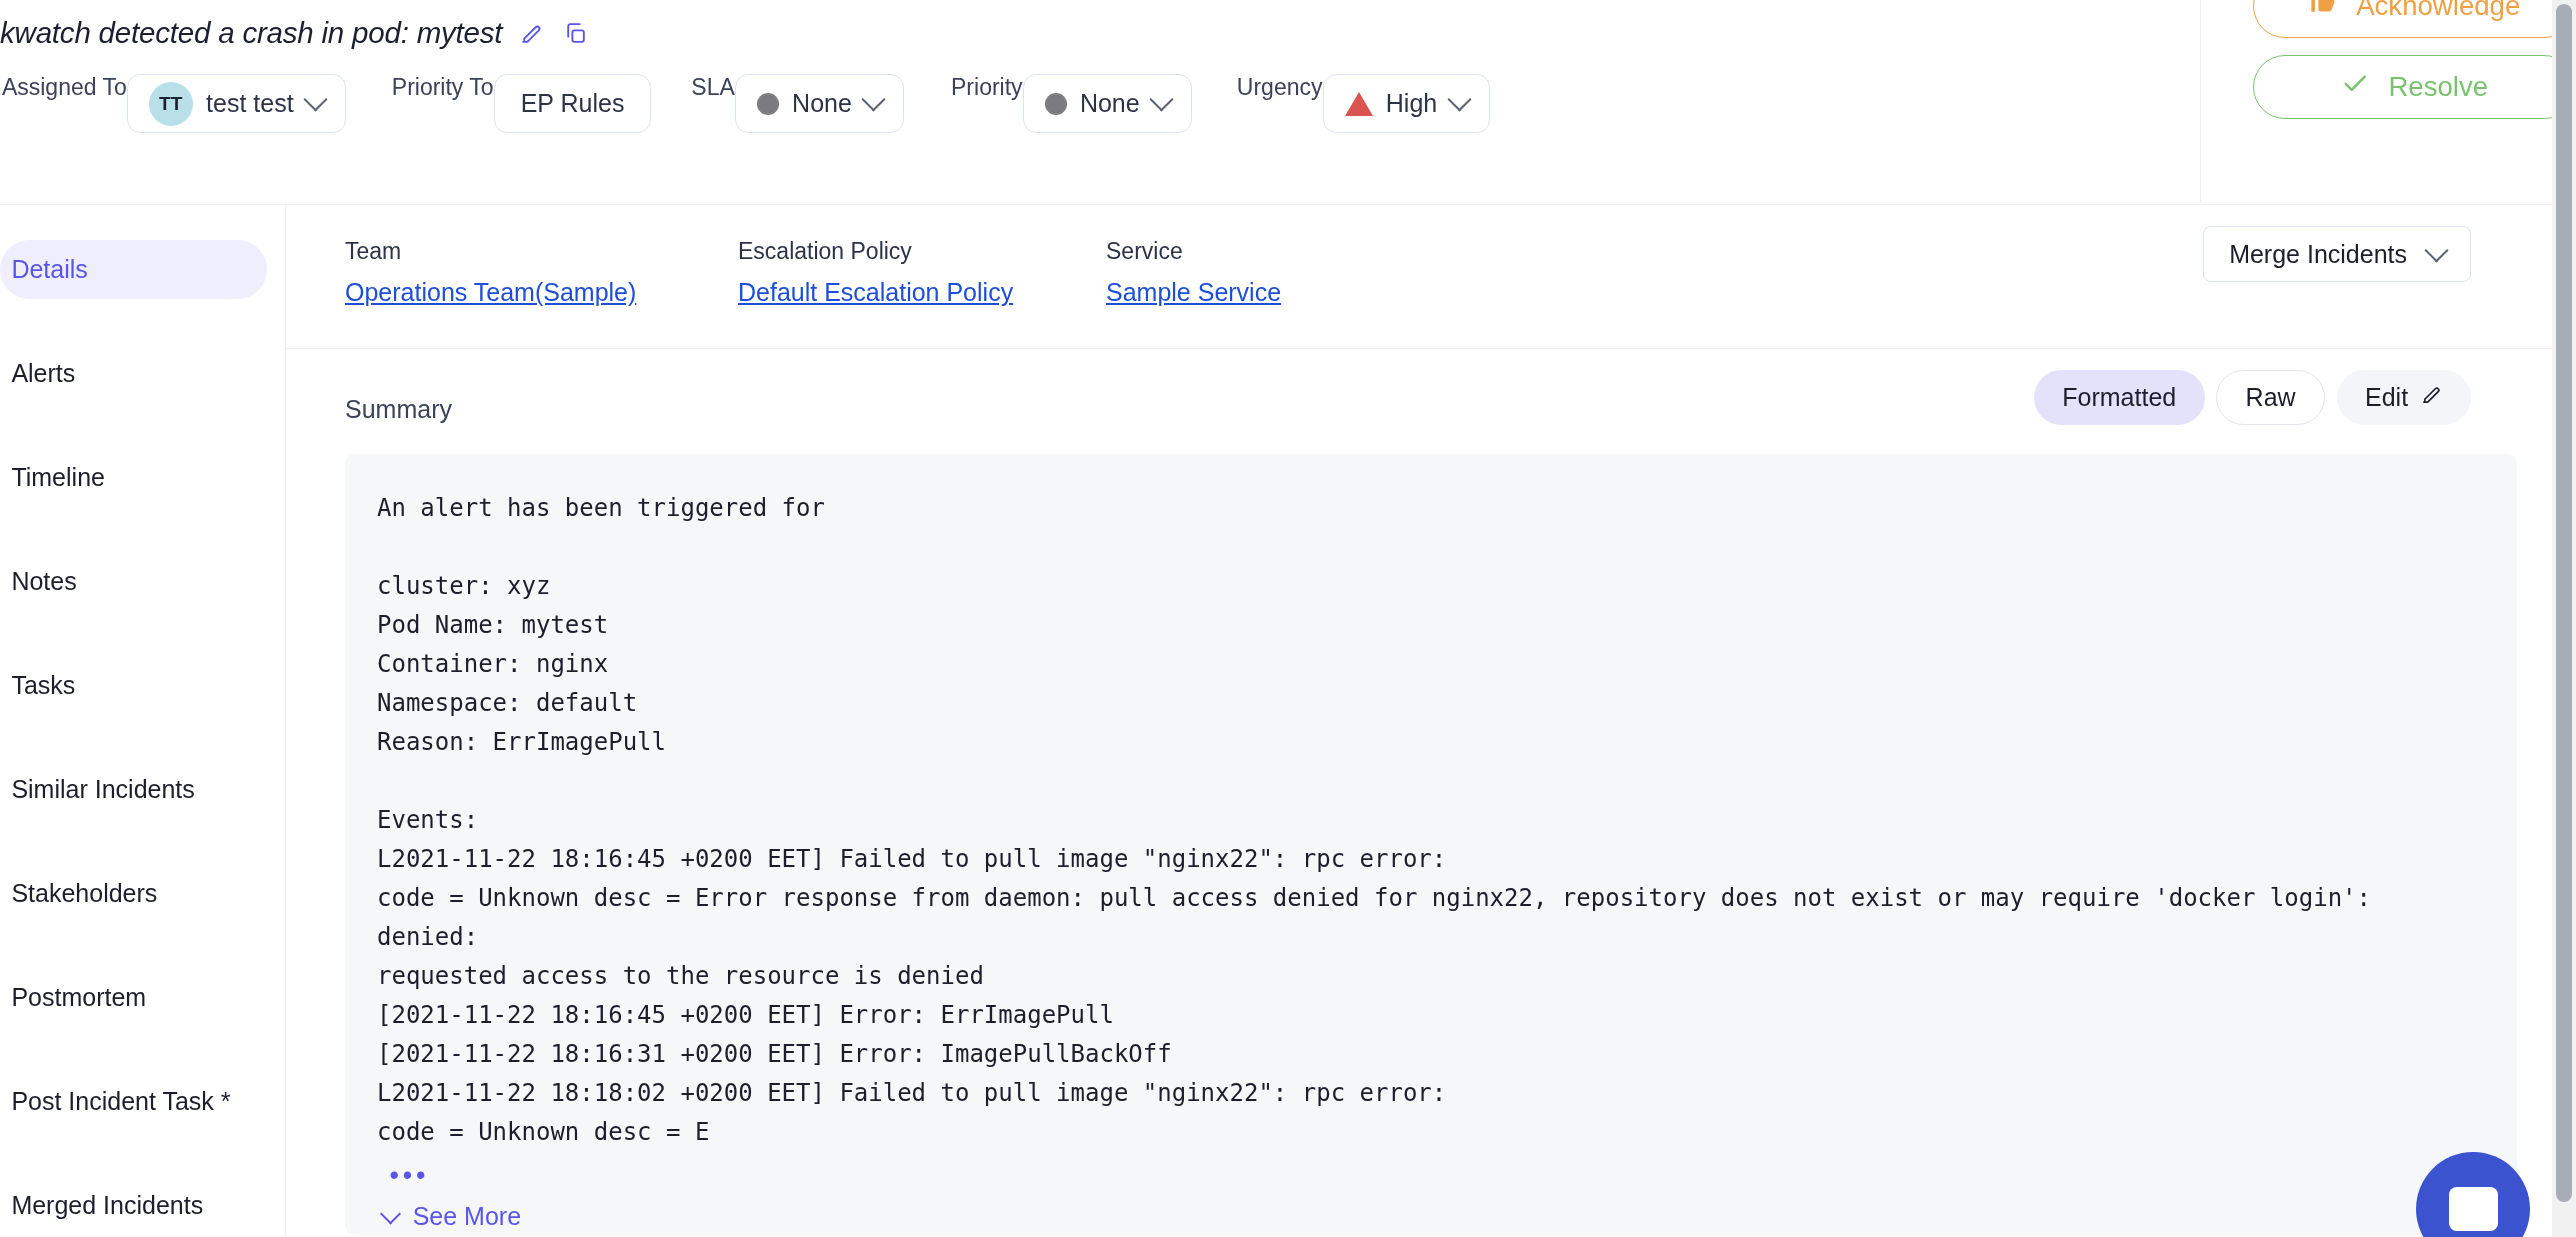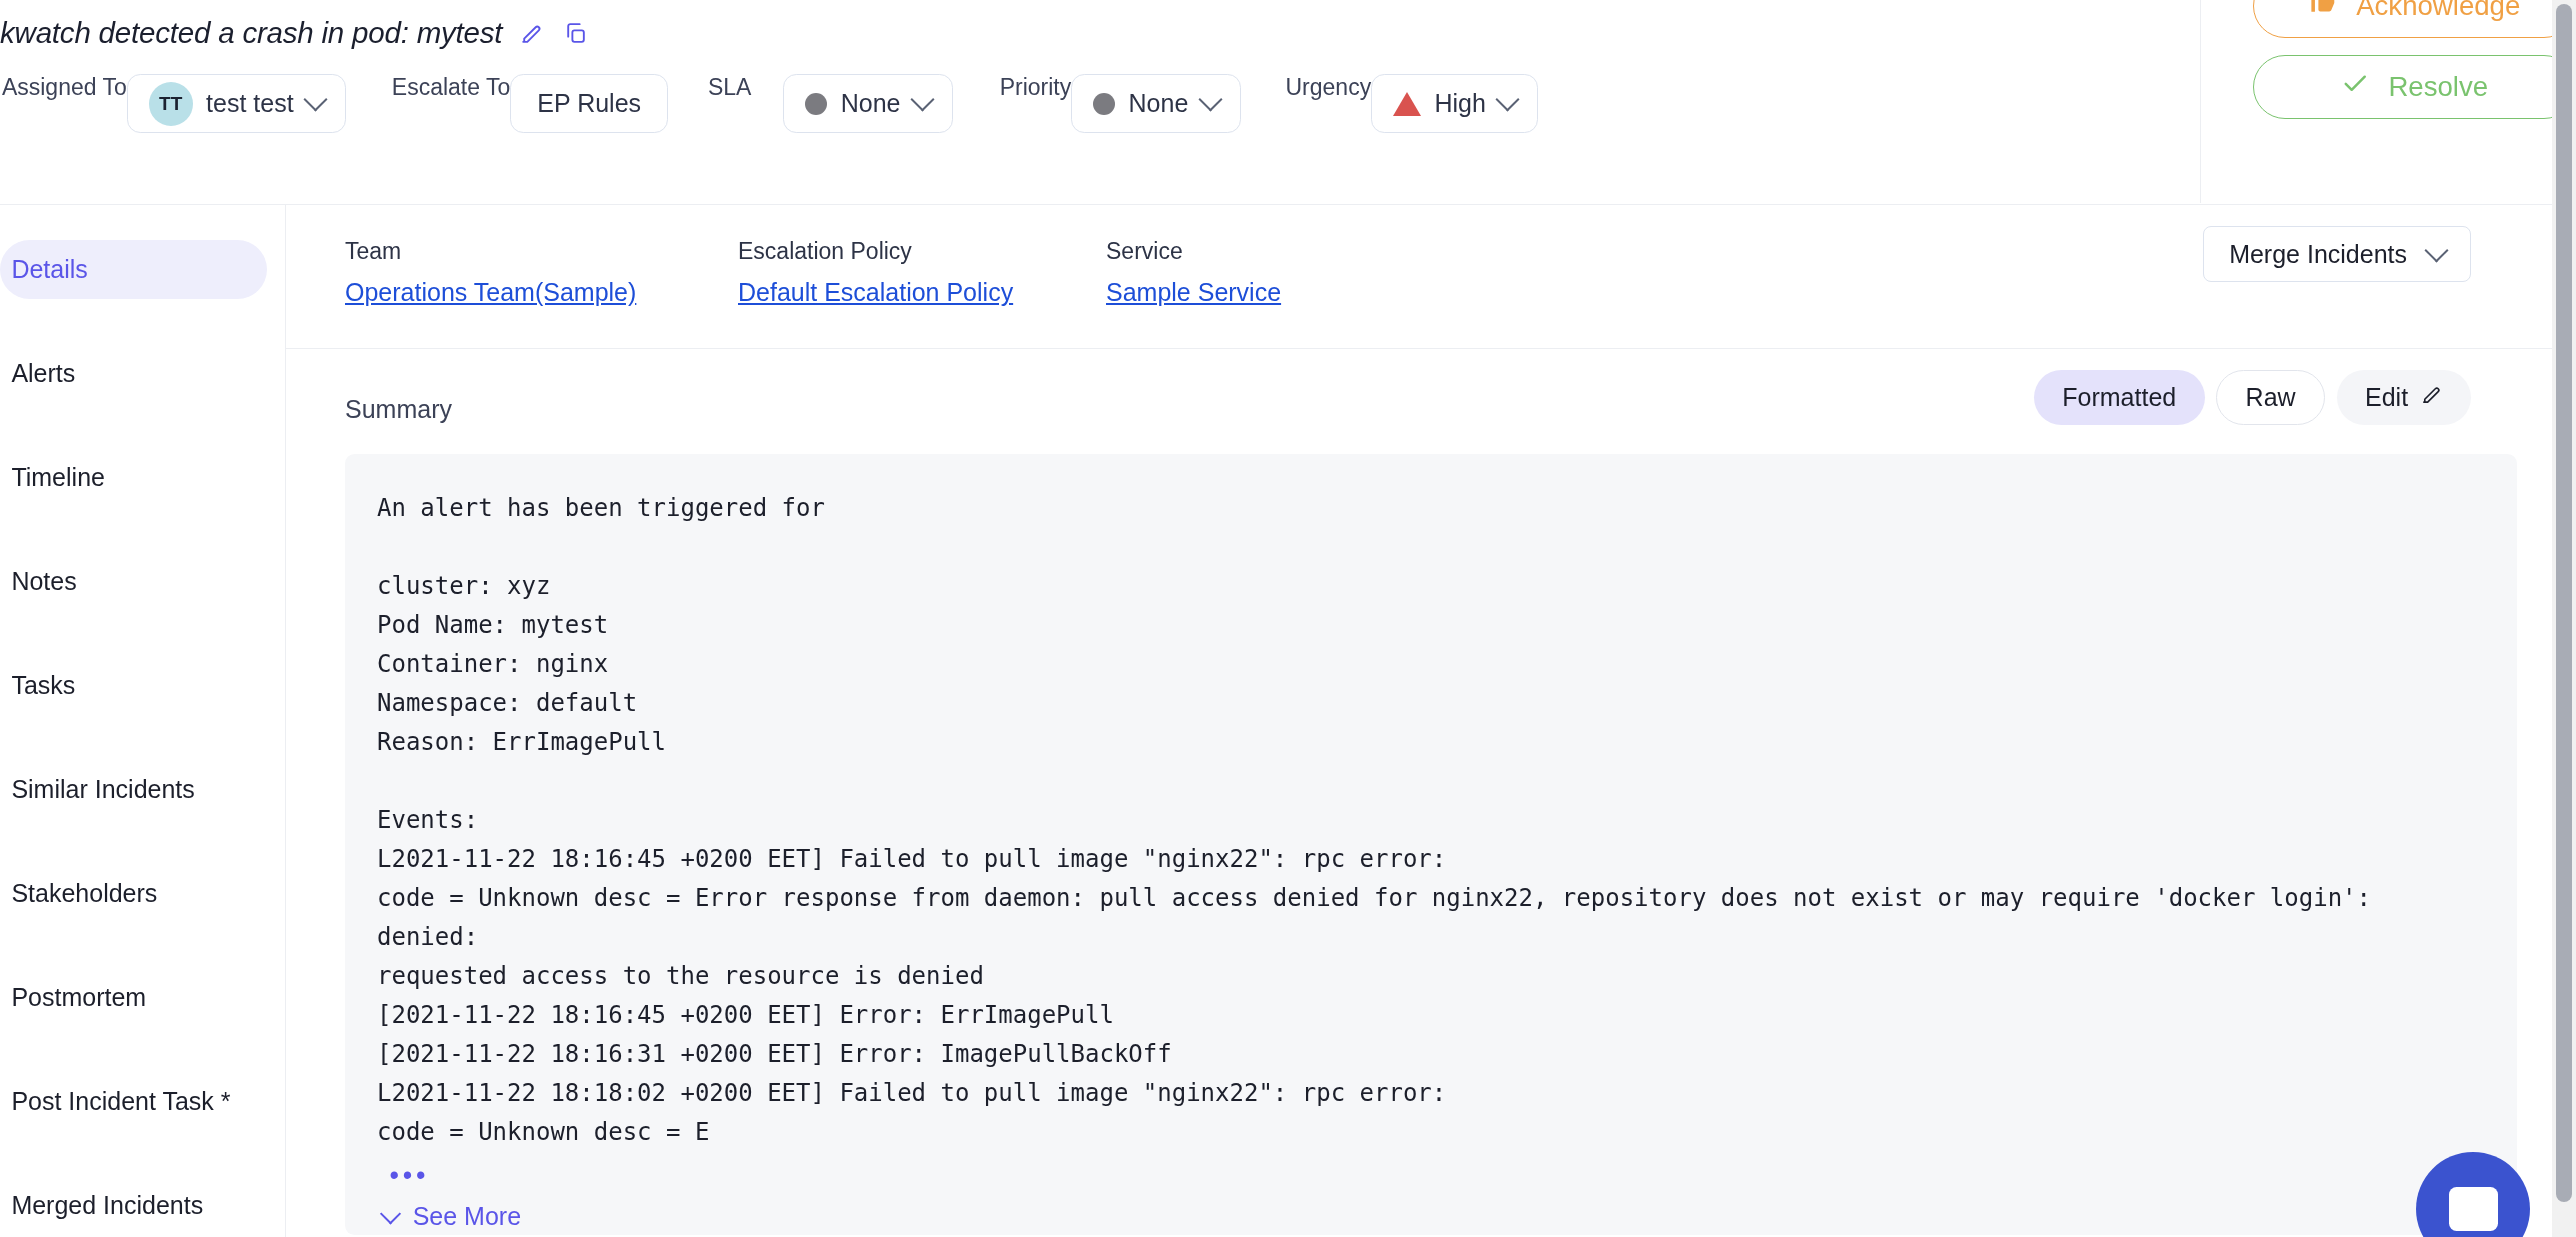--- a/index.html
+++ b/index.html
@@ -111,21 +111,21 @@
     width: 17px; height: 17px;
     border-right: 2.9px solid #5a6274;
     border-bottom: 2.9px solid #5a6274;
     transform: rotate(45deg) translate(-2.9px,-2.9px);
     flex: none;
   }
 
   
   #f-assigned { margin-left: 0px; }
   #f-escalate { margin-left: 44px; }
-  #f-sla      { margin-left: 38px; gap: 32px; }
+  #f-sla      { margin-left: 38px; }
   #f-priority { margin-left: 45px; }
   #f-urgency  { margin-left: 43px; }
 
   
   .actions {
     position: absolute;
     right: 48px;
     top: 0;
     width: 328px;
     padding-top: 0;
@@ -373,21 +373,21 @@
       <div class="meta-field" id="f-assigned">
         <span class="meta-label">Assigned To</span>
         <div class="pill">
           <span class="avatar">TT</span>
           <span>test test</span>
           <span class="chev"></span>
         </div>
       </div>
 
       <div class="meta-field" id="f-escalate">
-        <span class="meta-label">Escalate To</span>
+        <span class="meta-label">Priority To</span>
         <div class="pill narrow">
           <span>EP Rules</span>
         </div>
       </div>
 
       <div class="meta-field" id="f-sla">
         <span class="meta-label">SLA</span>
         <div class="pill">
           <span class="dot-gray"></span>
           <span>None</span>

